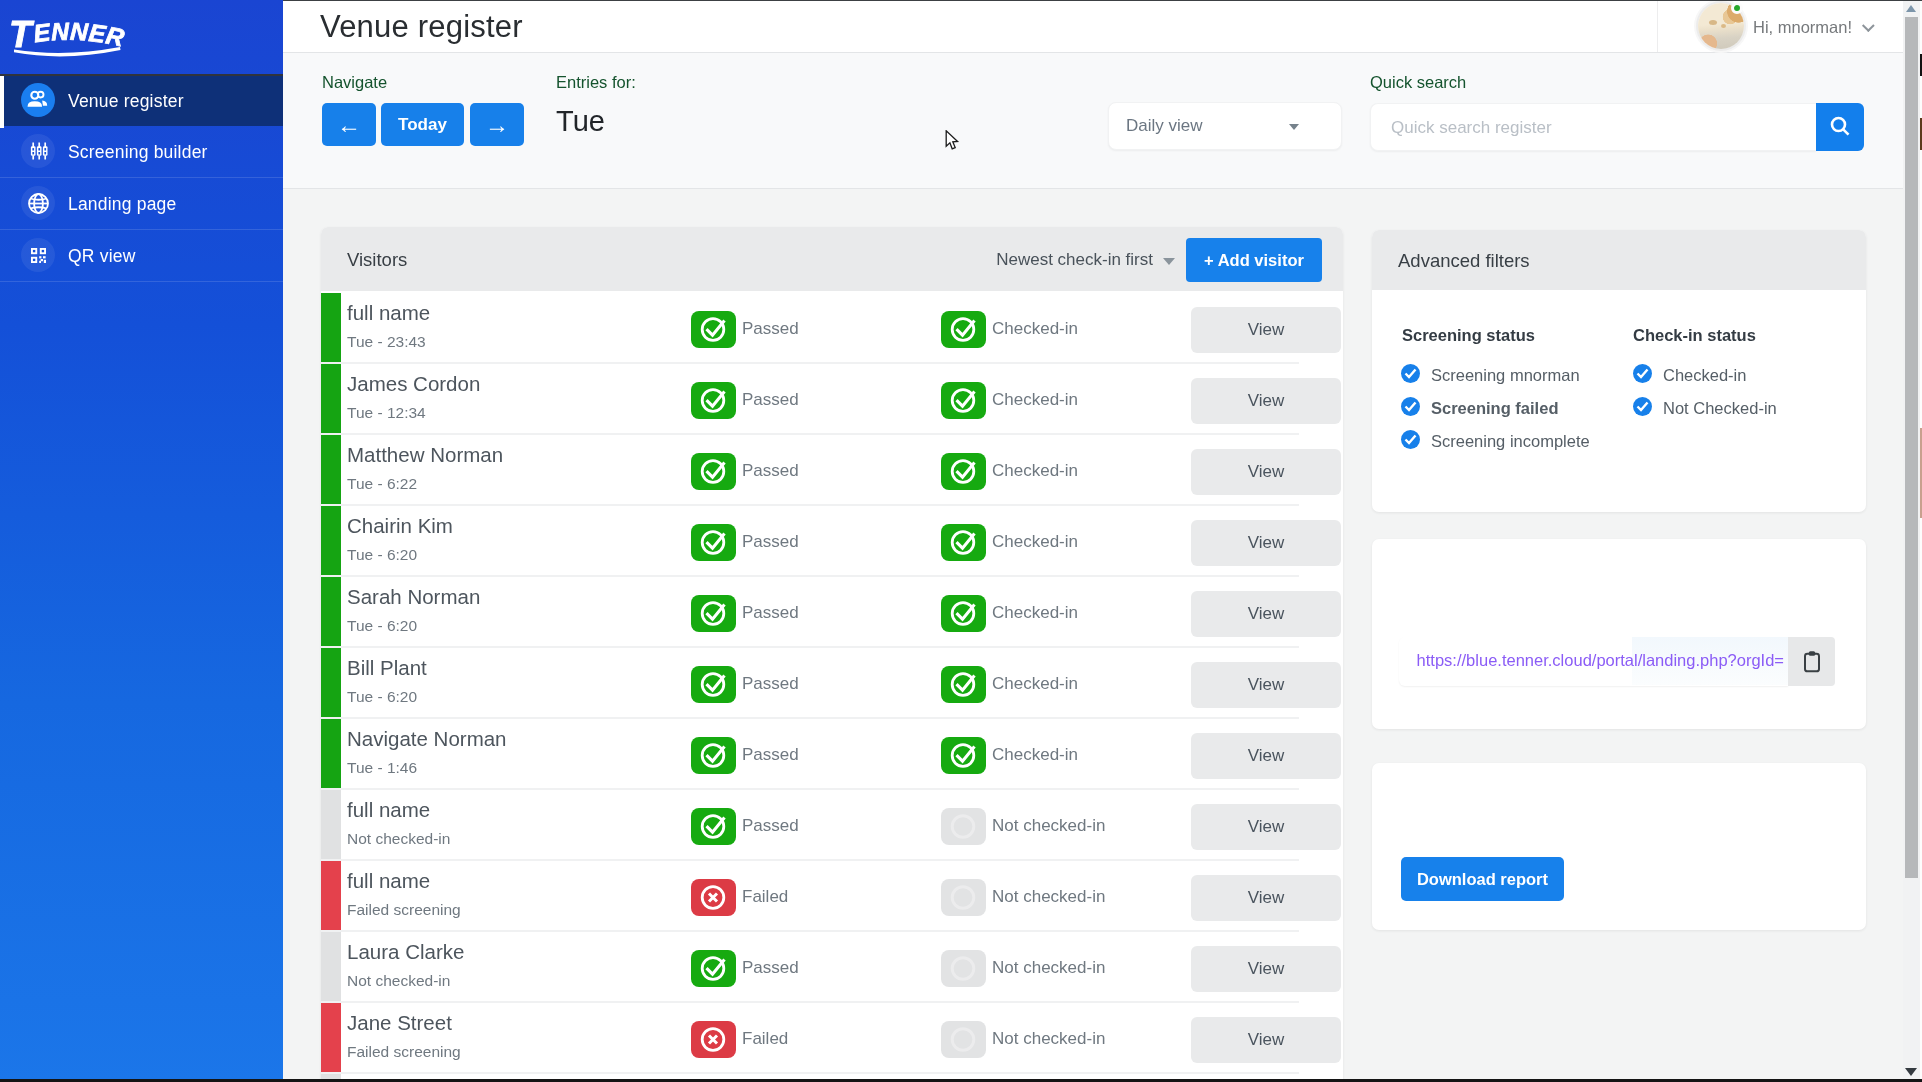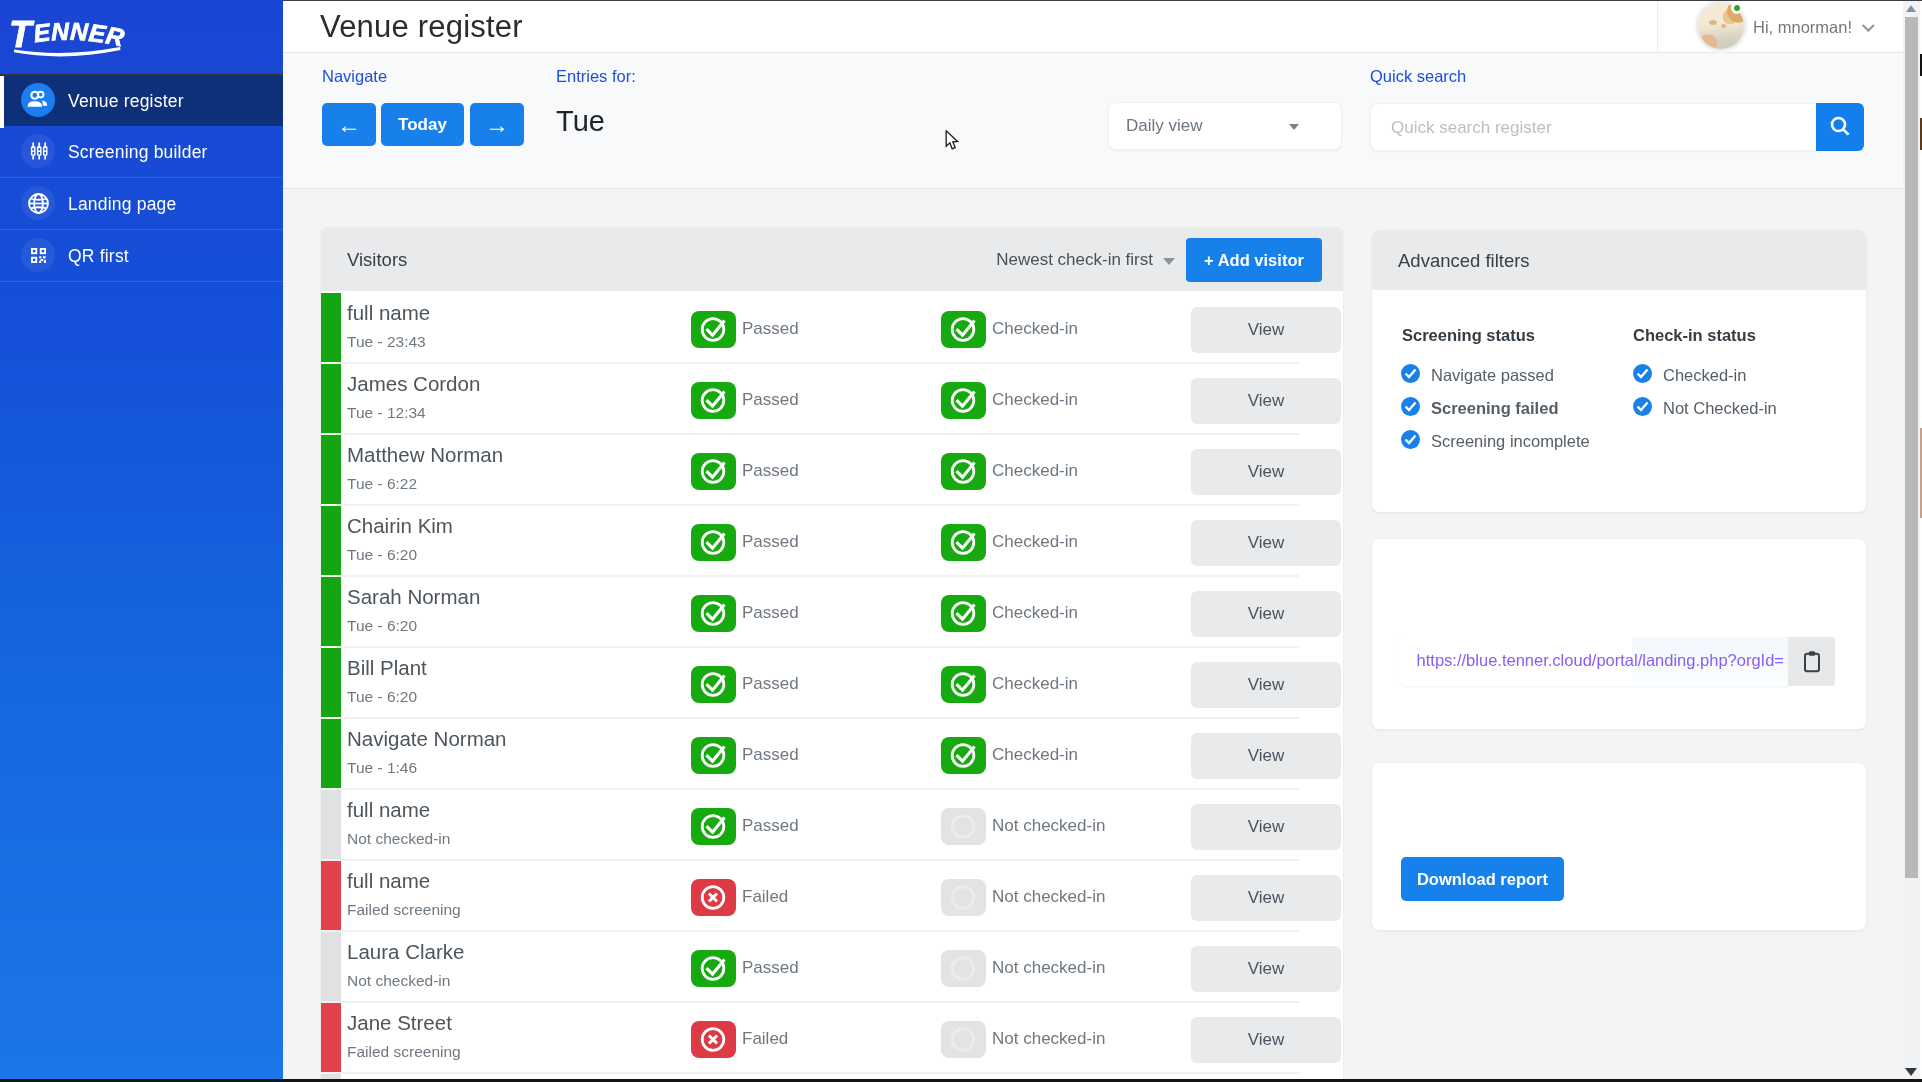--- a/index.html
+++ b/index.html
@@ -32,21 +32,21 @@
    linear-gradient(175deg, #f3e9d4 0 45%, #ece1cb 55%, #d8d2c4 75%, #cfc9bb 100%);
   box-shadow:0 0 0 2px #ececec, 0 0 0 4px #f7f7f7; }
 .avatar:after { content:""; position:absolute; left:11px; top:17px; width:8px; height:5px; border-radius:50%; background:#cfa76e; opacity:0.75; }
 .avatar:before { content:""; position:absolute; left:23px; top:21px; width:5px; height:4px; border-radius:50%; background:#d4ab6d; opacity:0.75; }
 .gdot { position:absolute; left:1448px; top:2px; width:12px; height:12px; border-radius:50%; background:#27a82c; border:3px solid #fcfcfc; }
 .himsg { position:absolute; left:1470px; top:18px; font-size:16.5px; color:#76797c; }
 .caret { display:inline-block; width:9px; height:9px; border-right:2.2px solid #8d949a; border-bottom:2.2px solid #8d949a; transform:rotate(45deg) translateY(-4px); }
 
 
 .navband { position:absolute; left:283px; top:53px; width:1620px; height:136px; background:#f8f9fa; border-bottom:1px solid #e3e5e7; }
-.nlabel { position:absolute; top:14px; font-size:16.5px; color:#1d4ed8; }
+.nlabel { position:absolute; top:20px; font-size:16.5px; color:#14532d; }
 .navbtn { position:absolute; top:50px; height:43px; background:#1780ea; border-radius:5px; color:#fff;
   display:flex; align-items:center; justify-content:center; font-size:17px; font-weight:bold; }
 .sel { position:absolute; left:825px; top:49px; width:234px; height:48px; background:#fff; border-radius:8px;
   box-shadow:0 1px 2px rgba(0,0,0,0.05); border:1px solid #f1f2f3; }
 .sel .txt { position:absolute; left:17px; top:13px; font-size:17px; color:#6b7682; }
 .sel .car { position:absolute; right:42px; top:21px; width:0; height:0; border-left:5.5px solid transparent; border-right:5.5px solid transparent; border-top:6.5px solid #76828c; }
 .qinput { position:absolute; left:1087px; top:50px; width:446px; height:48px; background:#fff; border-radius:8px 0 0 8px; box-shadow:0 1px 2px rgba(0,0,0,0.05); border:1px solid #f1f2f3; border-right:none; }
 .qinput .ph { position:absolute; left:20px; top:14px; font-size:17px; color:#b9bfc6; }
 .qbtn { position:absolute; left:1533px; top:50px; width:48px; height:48px; background:#137fec; border-radius:0 6px 6px 0; }
 
@@ -186,21 +186,21 @@
         <rect x="10.7" y="1.9" width="2.4" height="2.4" fill="#1550d9"></rect>
       <rect x="0" y="8.8" width="6.2" height="6.2"></rect>
         <rect x="1.9" y="10.7" width="2.4" height="2.4" fill="#1550d9"></rect>
       <rect x="8.2" y="8.2" width="2.2" height="2.2"></rect>
         <rect x="12" y="8.2" width="2.6" height="2.2"></rect>
       <rect x="9.6" y="11" width="2.4" height="2.2"></rect>
         <rect x="12.8" y="11.8" width="2.2" height="3.2"></rect>
       <rect x="8.2" y="12.8" width="1.8" height="2.2"></rect>
     </g>
   </svg>
-  <div class="mi-label" style="top:246px;">QR first</div>
+  <div class="mi-label" style="top:246px;">QR view</div>
   <div class="menu-sep" style="top:281px;"></div>
 </div>
 
 <div style="position:absolute; left:283px; top:0; width:1639px; height:1px; background:#3c4043; z-index:40;"></div>
 <div class="tophdr">
   <div class="ttl">Venue register</div>
   <div class="hdr-div"></div>
   <div class="avatar"></div>
   <div class="gdot"></div>
   <div class="himsg">Hi, mnorman!&nbsp; <span class="caret"></span></div>
@@ -464,21 +464,21 @@
   <div class="card-h">
       <span class="t">Advanced filters</span>
     </div>
   <div class="fgrp" style="left:30px; top:96px;">Screening status</div>
   <div class="fgrp" style="left:261px; top:96px;">Check-in status</div>
 <div class="fchk" style="left:29px; top:134px;">
       <svg width="13" height="11" viewBox="0 0 13 11">
         <path d="M1.5 5.5 L5 9 L11.5 1.5" fill="none" stroke="#fff" stroke-width="2.4"></path>
       </svg>
     </div>
-    <div class="fitem" style="left:59px; top:136px;">Navigate passed</div>
+    <div class="fitem" style="left:59px; top:136px;">Screening mnorman</div>
     <div class="fchk" style="left:29px; top:167px;">
       <svg width="13" height="11" viewBox="0 0 13 11">
         <path d="M1.5 5.5 L5 9 L11.5 1.5" fill="none" stroke="#fff" stroke-width="2.4"></path>
       </svg>
     </div>
     <div class="fitem" style="left:59px; top:169px;font-weight:bold;">Screening failed</div>
     <div class="fchk" style="left:29px; top:200px;">
       <svg width="13" height="11" viewBox="0 0 13 11">
         <path d="M1.5 5.5 L5 9 L11.5 1.5" fill="none" stroke="#fff" stroke-width="2.4"></path>
       </svg>

